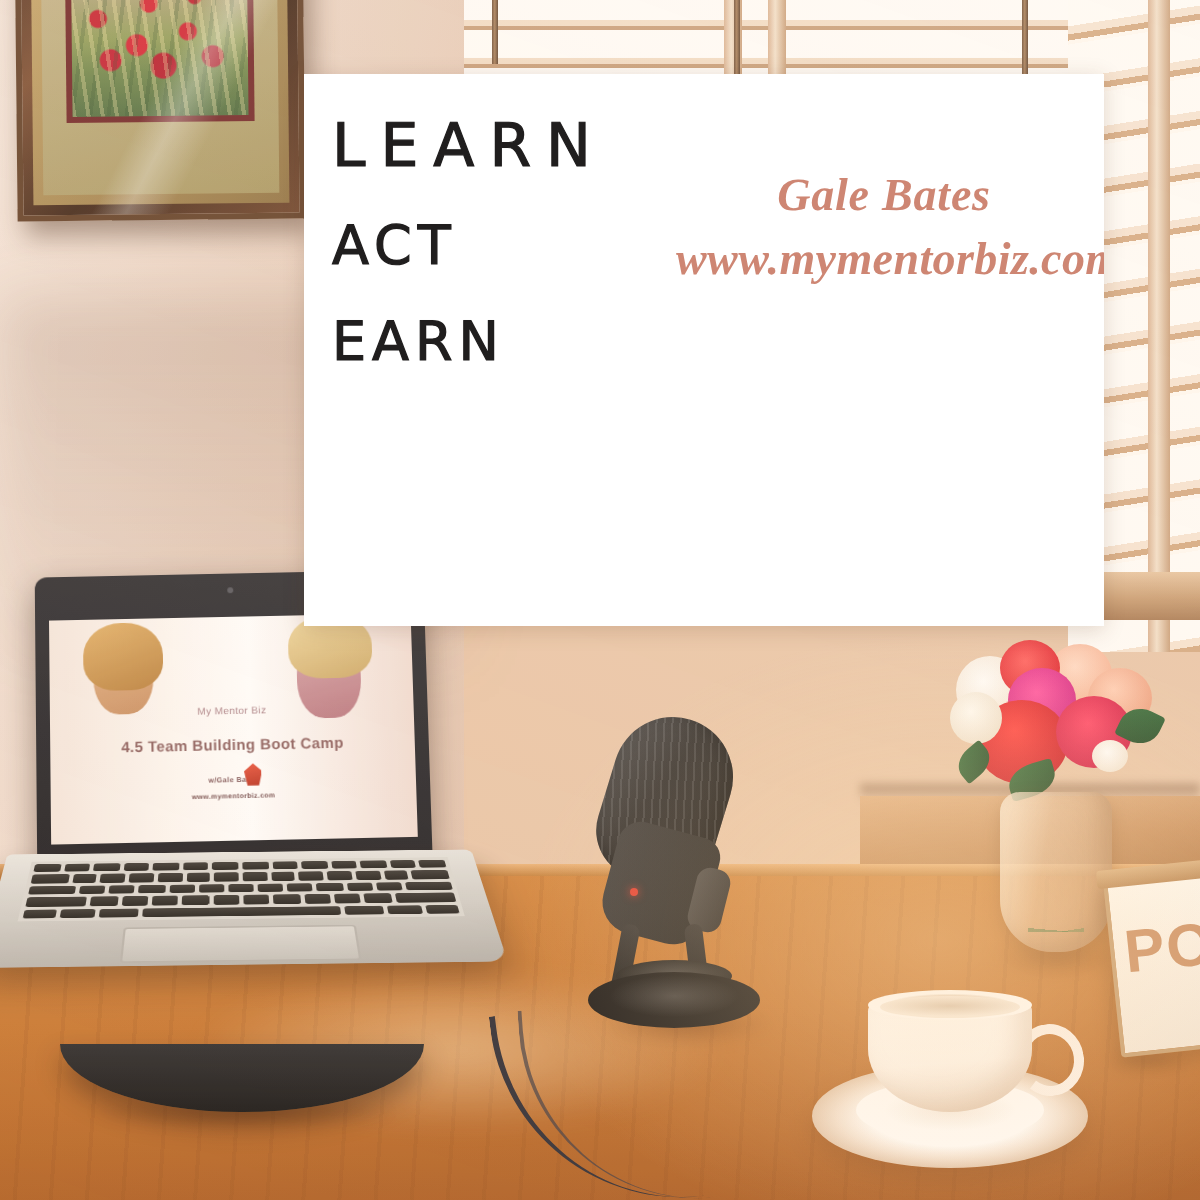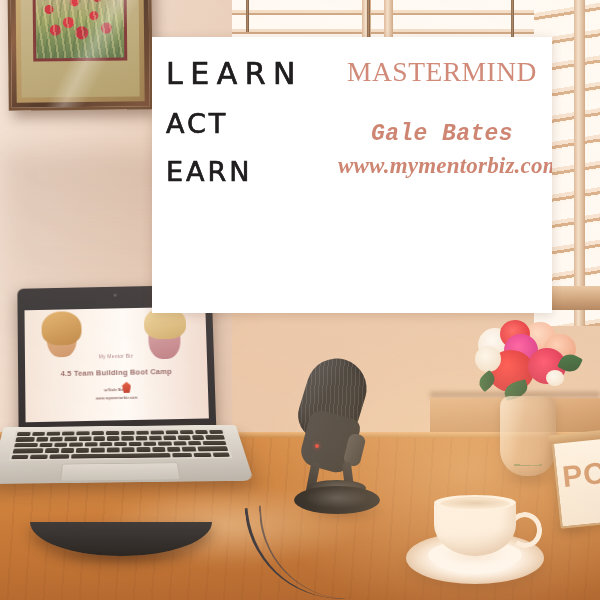--- a/index.html
+++ b/index.html
@@ -429,21 +429,21 @@
   .mastermind{
     font-family:"Liberation Serif", serif;
     font-weight:400;
     font-size:27.5px;
     line-height:1.1;
     color:#D08A77;
     margin:6px 0 0 0;
     letter-spacing:.5px;
   }
   .presenter{
-    font-family:Liberation Mono, monospace;
+    font-family:Liberation Serif, serif;
     font-style:italic;
     font-weight:700;
     font-size:23px;
     color:#CE8673;
     margin:34px 0 0 0;
     letter-spacing:.4px;
   }
   .website{
     font-family:"Liberation Serif", serif;
     font-style:italic;
@@ -646,20 +646,19 @@
 
   <div class="card">
 
     <div class="card-left">
       <div class="mantra" id="mantra-0">LEARN</div>
       <div class="mantra" id="mantra-2">ACT</div>
       <div class="mantra" id="mantra-1">EARN</div>
     </div>
 
     <div class="card-right">
-      <div class="mastermind">MASTERMIND</div>
       <div class="presenter">Gale Bates</div>
       <div class="website">www.mymentorbiz.com</div>
     </div>
 
   </div>
 
 </div>
 
 </body></html>

